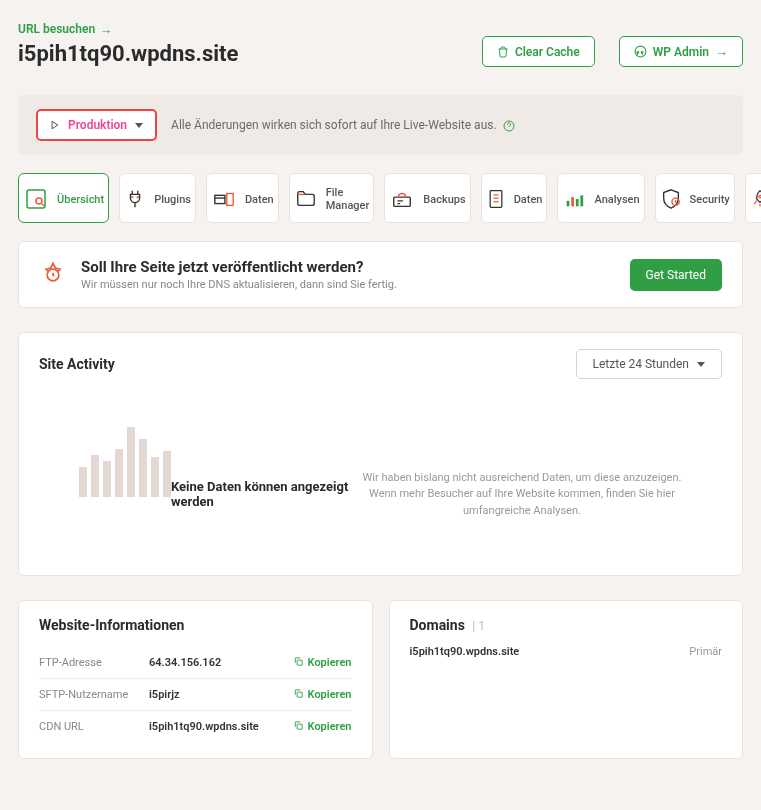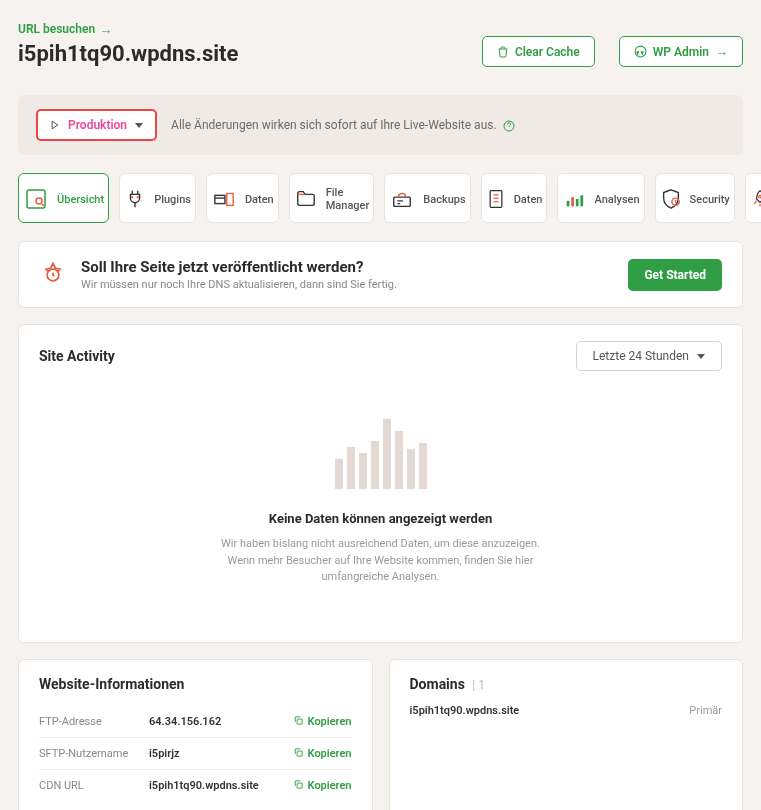--- a/index.html
+++ b/index.html
@@ -11,31 +11,31 @@
 .btn{border:1px solid #2f9e44;background:#fff;color:#2f9e44;padding:7px 14px;border-radius:5px;font-size:12px;font-weight:600;display:inline-flex;align-items:center;gap:6px;cursor:pointer}
 .notice{background:#f0eae6;border-radius:6px;padding:14px 18px;display:flex;align-items:center;gap:14px;margin-bottom:18px}
 .env-btn{background:#fff;border:2px solid #ef4444;border-radius:5px;padding:7px 12px;font-size:12px;font-weight:600;display:inline-flex;align-items:center;gap:8px;cursor:pointer;color:#ec4899}
 .notice-text{font-size:12px;color:#6b6b6b;display:flex;align-items:flex-end;gap:6px}
 .tabs{display:flex;gap:10px;margin-bottom:18px}
 .tab{flex:1;background:#fff;border:1px solid #e8e3de;border-radius:6px;padding:12px 4px 10px;display:flex;flex-direction:row;align-items:center;gap:8px;cursor:pointer}
 .tab.active{border-color:#2f9e44}
 .tab-icon{height:24px;display:flex;align-items:center;justify-content:center}
 .tab-label{font-size:11px;color:#555;font-weight:500}
 .tab.active .tab-label{color:#2f9e44}
-.card{background:#fff;border:1px solid #e8e3de;border-radius:6px;padding:16px 20px;margin-bottom:16px}
+.card{background:#fff;border:1px solid #e8e3de;border-radius:6px;padding:16px 20px;margin-bottom:24px}
 .publish-card{display:flex;align-items:center;justify-content:space-between}
 .publish-left{display:flex;align-items:center;gap:14px}
 .publish-icon{width:28px;height:28px}
 .publish-title{font-size:15px;font-weight:700;color:#2b2b2b;margin-bottom:2px}
 .publish-sub{font-size:11px;color:#888}
-.btn-primary{background:#2f9e44;color:#fff;border:none;padding:9px 16px;border-radius:5px;font-size:12px;font-weight:700;cursor:pointer}
+.btn-primary{background:#2f9e44;color:#fff;border:none;padding:9px 16px;border-radius:5px;font-size:12px;font-weight:400;cursor:pointer}
 .activity-head{display:flex;justify-content:space-between;align-items:center;margin-bottom:28px}
 .section-title{font-size:14px;font-weight:700;color:#2b2b2b}
 .dropdown-btn{background:#fff;border:1px solid #d8d2cc;border-radius:5px;padding:7px 16px;font-size:12px;color:#555;display:inline-flex;align-items:center;gap:8px;cursor:pointer}
-.empty-chart{display:flex;flex-direction:column;align-items:center;padding:20px 40px 40px}
+.empty-chart{display:flex;flex-direction:row;align-items:flex-end;padding:20px 40px 40px}
 .bars{display:flex;align-items:flex-end;gap:4px;height:70px;margin-bottom:22px}
 .bar{width:8px;background:#e3d8d2}
 .empty-title{font-size:13px;font-weight:700;color:#2b2b2b;margin-bottom:10px}
 .empty-text{font-size:11px;color:#999;text-align:center;line-height:1.5;max-width:320px}
 .row2{display:flex;gap:16px}
 .row2 .card{flex:1;margin-bottom:0}
 .info-table{width:100%;margin-top:14px}
 .info-row{display:flex;align-items:center;padding:9px 0;border-bottom:1px solid #f0ebe6}
 .info-row:last-child{border-bottom:none}
 .info-label{width:110px;font-size:11px;color:#888}

